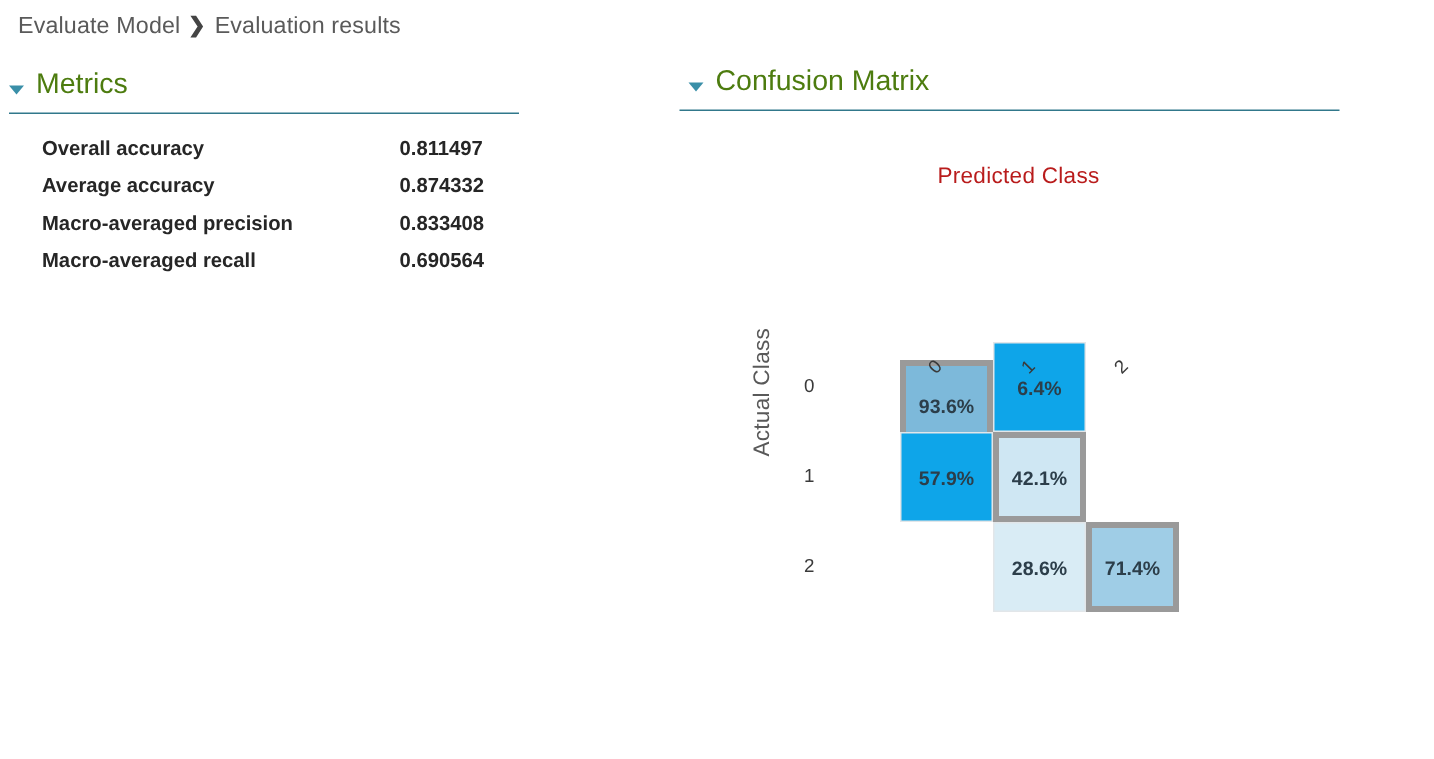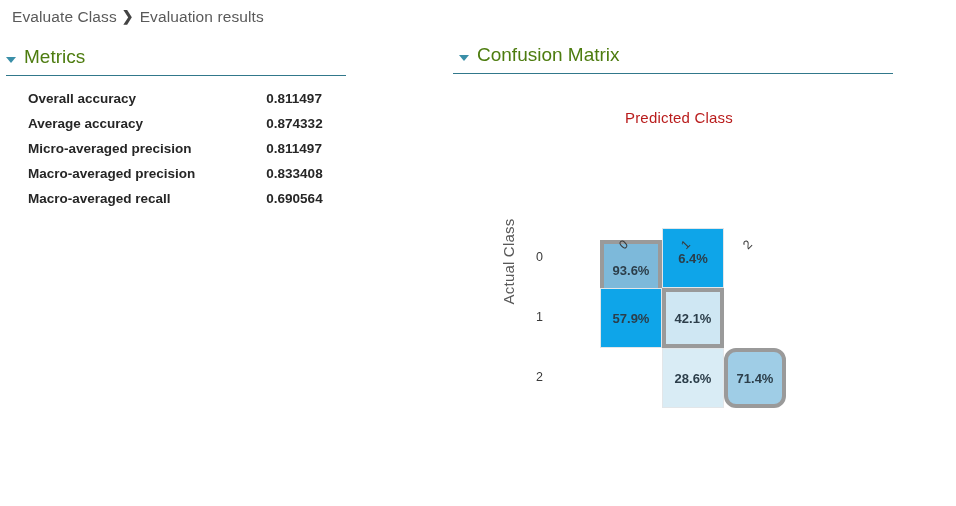--- a/index.html
+++ b/index.html
@@ -90,42 +90,38 @@
     border: 1px solid #e2e6e9;
   }
   .cell.diag { border: 4px solid #9a9a9a; }
 </style>
 </head>
 <body>
 
 <div class="page">
 
   <div class="breadcrumb">
-    <span class="crumb">Evaluate Class</span><span class="chev">❯</span><span class="crumb">Evaluation results</span>
+    <span class="crumb">Evaluate Model</span><span class="chev">❯</span><span class="crumb">Evaluation results</span>
   </div>
 
   <div class="section-head" id="metrics-head">
     <span class="tri"></span>
     <span class="title">Metrics</span>
     <span class="rule"></span>
   </div>
 
   <table class="metrics-table" id="metrics-table">
     <tbody>
         <tr>
           <td>Overall accuracy</td>
           <td class="val">0.811497</td>
         </tr>
         <tr>
           <td>Average accuracy</td>
           <td class="val">0.874332</td>
-        </tr>
-        <tr>
-          <td>Micro-averaged precision</td>
-          <td class="val">0.811497</td>
         </tr>
         <tr>
           <td>Macro-averaged precision</td>
           <td class="val">0.833408</td>
         </tr>
         <tr>
           <td>Macro-averaged recall</td>
           <td class="val">0.690564</td>
         </tr>
       </tbody>
@@ -149,21 +145,21 @@
         </div>
         <div class="cell" style="left: 141px; top: 200px; width: 62px; height: 60px; background: #0ea5e9;">
           <span>57.9%</span>
         </div>
         <div class="cell diag" style="left: 203px; top: 200px; width: 62px; height: 60px; background: rgb(207, 231, 243);">
           <span>42.1%</span>
         </div>
         <div class="cell" style="left: 203px; top: 260px; width: 62px; height: 60px; background: rgb(217, 236, 245);">
           <span>28.6%</span>
         </div>
-        <div class="cell diag" style="left: 265px; top: 260px; width: 62px; height: 60px; background: rgb(159, 205, 230); border-radius: 12px;">
+        <div class="cell diag" style="left: 265px; top: 260px; width: 62px; height: 60px; background: rgb(159, 205, 230);">
           <span>71.4%</span>
         </div>
       </div>
   <div class="xtick" style="left: 167px;">0</div>
       <div class="xtick" style="left: 229px;">1</div>
       <div class="xtick" style="left: 291px;">2</div>
       <div class="ytick" style="top: 162px;">0</div>
       <div class="ytick" style="top: 222px;">1</div>
       <div class="ytick" style="top: 282px;">2</div>
     </div>

